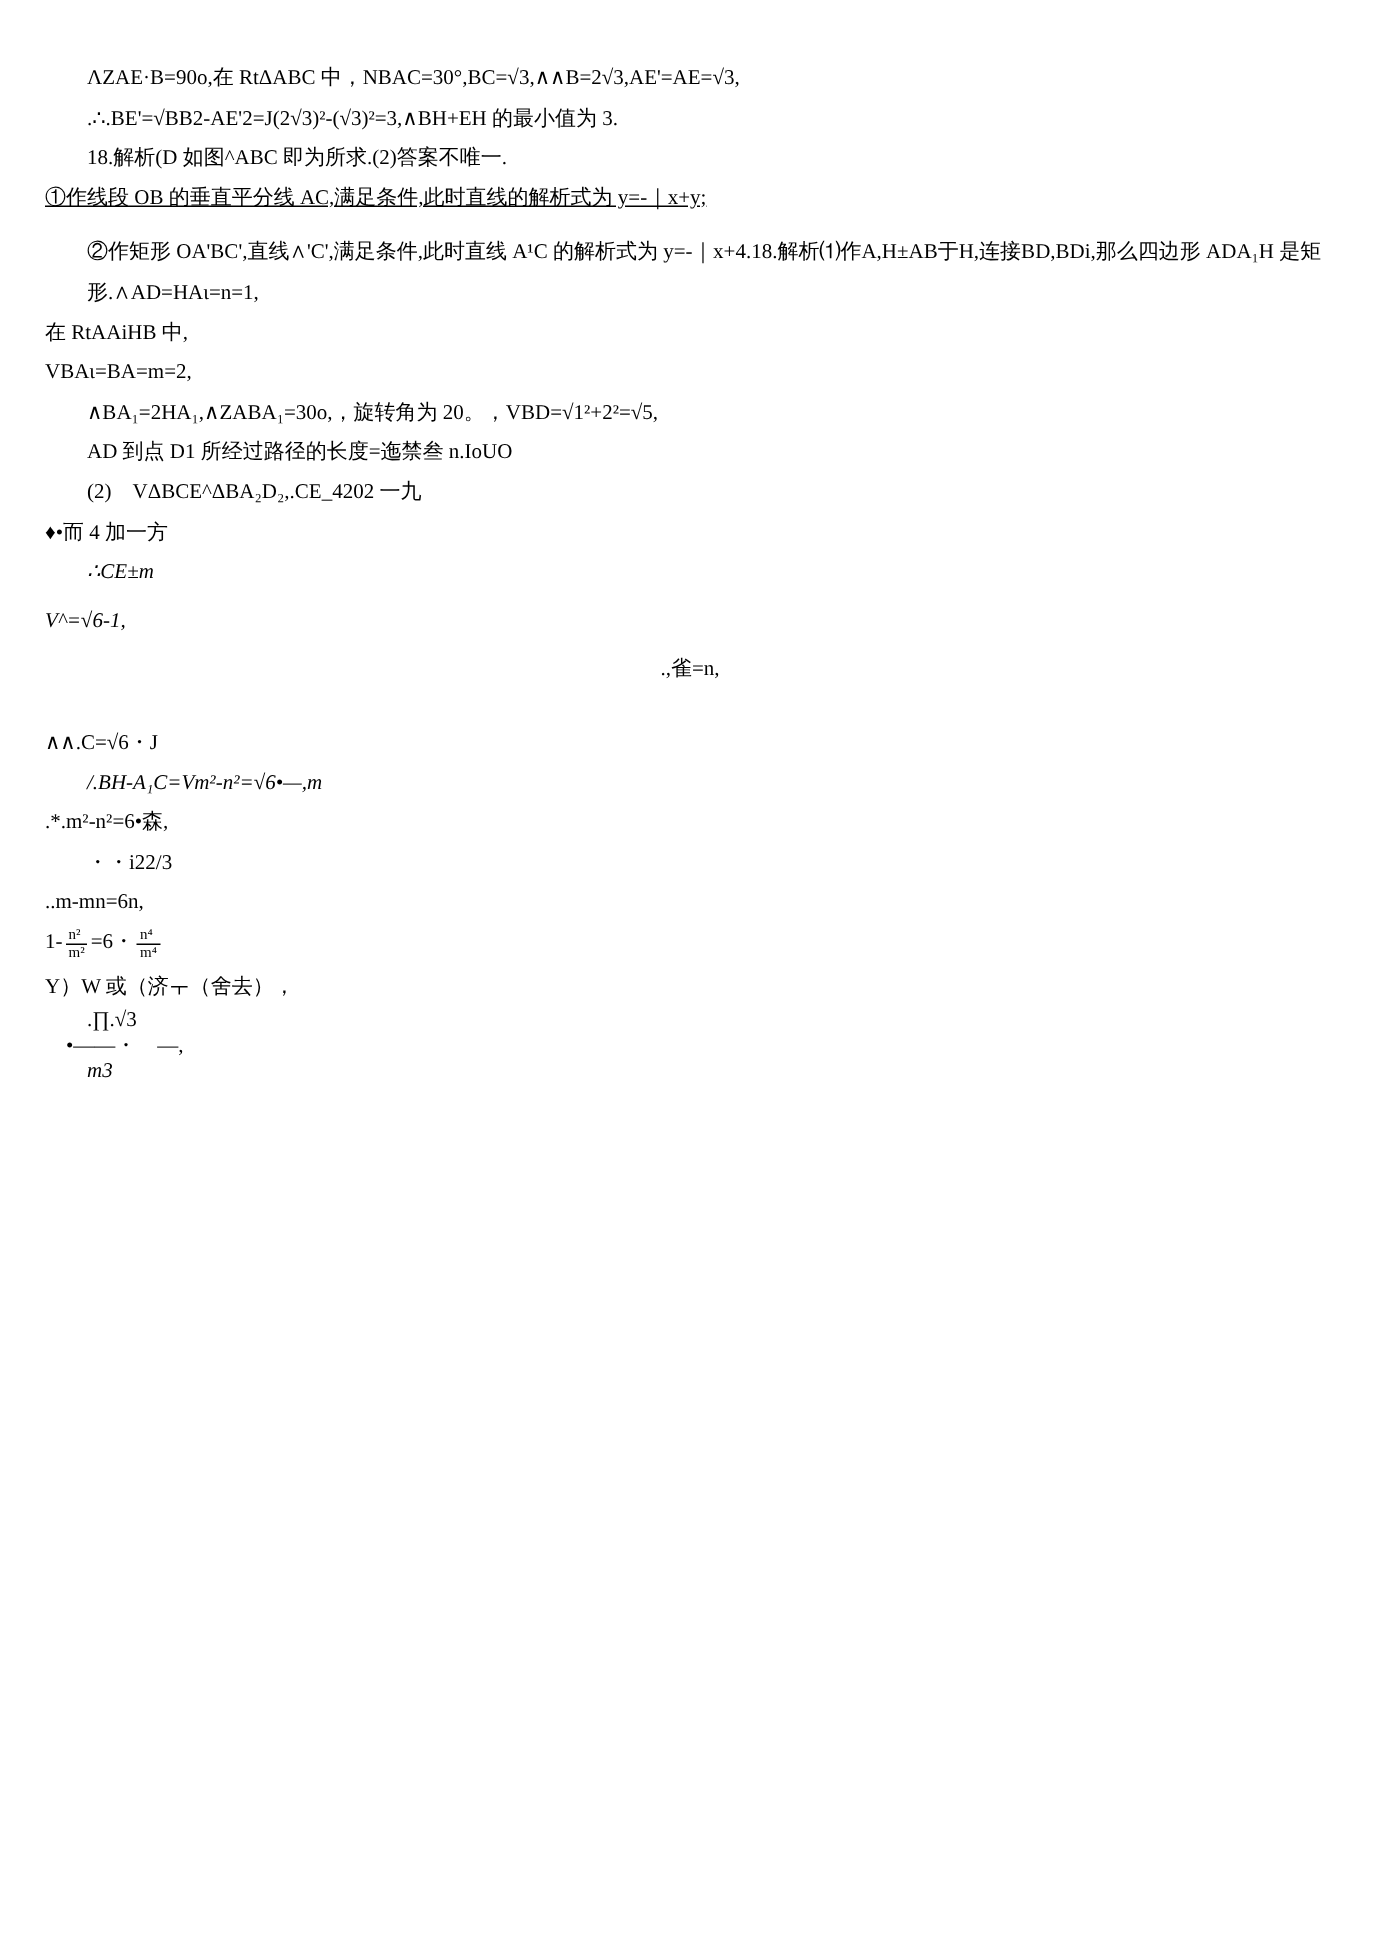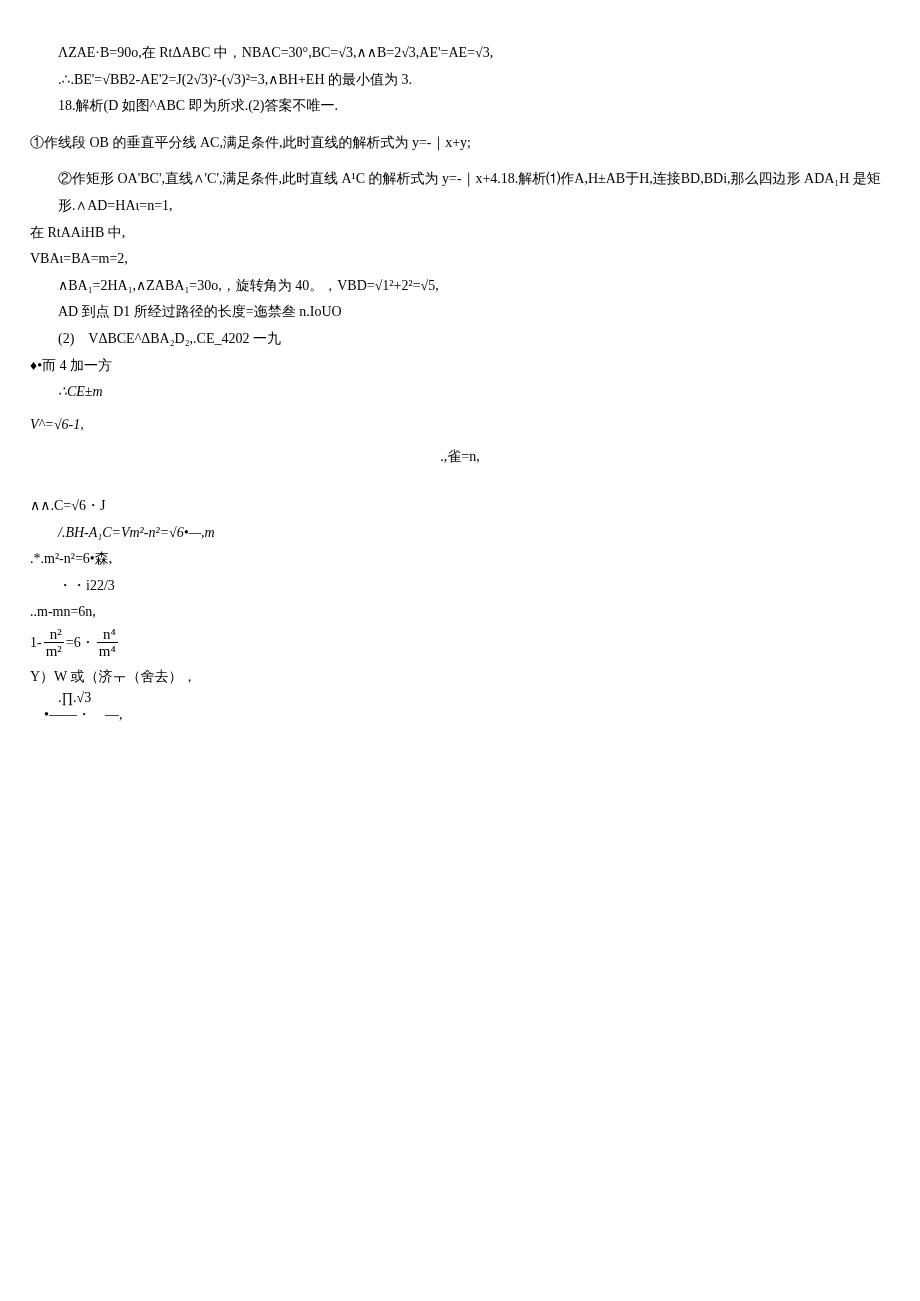--- a/index.html
+++ b/index.html
@@ -11,39 +11,39 @@
     color: #000;
     background: #fff;
     width: 920px;
     box-sizing: border-box;
   }
   .indent1 { padding-left: 2em; }
   .indent0 { padding-left: 0; }
   .frac {
     display: inline-block;
     vertical-align: middle;
-    text-align: right;
-    font-size: 15px;
+    text-align: left;
+    font-size: 10px;
     line-height: 1.1;
   }
   .frac .num { display: block; border-bottom: 1px solid #000; padding: 0 2px; }
   .frac .den { display: block; padding: 0 2px; }
   .eqline { display: flex; align-items: center; gap: 2px; }
 </style>
 </head>
 <body>
 
 <div class="indent1">ΛZAE·B=90o,在 RtΔABC 中，NBAC=30°,BC=√3,∧∧B=2√3,AE'=AE=√3,</div>
 <div class="indent1">.∴.BE'=√BB2-AE'2=J(2√3)²-(√3)²=3,∧BH+EH 的最小值为 3.</div>
 <div class="indent1">18.解析(D 如图^ABC 即为所求.(2)答案不唯一.</div>
-<div class="indent0" style="margin-top:10px;margin-bottom:10px;">①作线段 OB 的垂直平分线 AC,满足条件,此时直线的解析式为 y=-｜x+y;</div>
+<div class="indent0" style="margin-bottom:10px;text-decoration:underline;">①作线段 OB 的垂直平分线 AC,满足条件,此时直线的解析式为 y=-｜x+y;</div>
 <div class="indent1">②作矩形 OA'BC',直线∧'C',满足条件,此时直线 A¹C 的解析式为 y=-｜x+4.18.解析⑴作A,H±AB于H,连接BD,BDi,那么四边形 ADA₁H 是矩形.∧AD=HAι=n=1,</div>
 <div class="indent0">在 RtAAiHB 中,</div>
 <div class="indent0">VBAι=BA=m=2,</div>
-<div class="indent1">∧BA₁=2HA₁,∧ZABA₁=30o,，旋转角为 40。，VBD=√1²+2²=√5,</div>
+<div class="indent1">∧BA₁=2HA₁,∧ZABA₁=30o,，旋转角为 20。，VBD=√1²+2²=√5,</div>
 <div class="indent1">AD 到点 D1 所经过路径的长度=迤禁叁 n.IoUO</div>
 <div class="indent1">(2)　VΔBCE^ΔBA₂D₂,.CE_4202 一九</div>
 <div class="indent0">♦•而 4 加一方</div>
 <div class="indent1" style="font-style:italic;">∴CE±m</div>
 <div class="indent0" style="margin-top:6px;font-style:italic;">V^=√6-1,</div>
 <div class="indent0" style="margin-top:6px;text-align:center;">.,雀=n,</div>
 <div class="indent0" style="margin-top:22px;">∧∧.C=√6・J</div>
 <div class="indent1" style="font-style:italic;">/.BH-A₁C=Vm²-n²=√6•—,m</div>
 <div class="indent0">.*.m²-n²=6•森,</div>
 <div class="indent1">・・i22/3</div>
@@ -60,13 +60,14 @@
     <span class="num">n⁴</span>
     <span class="den">m⁴</span>
   </span>
 </div>
 
 <div class="indent0" style="margin-top:4px;">Y）W 或（济ㅜ（舍去），</div>
 
 <div class="indent1" style="line-height:1.2;">
   <div>.∏.√3</div>
   <div style="margin-left:-1em;">•——・　—,</div>
+  <div style="font-style:italic;">m3</div>
 </div>
 
 </body></html>

